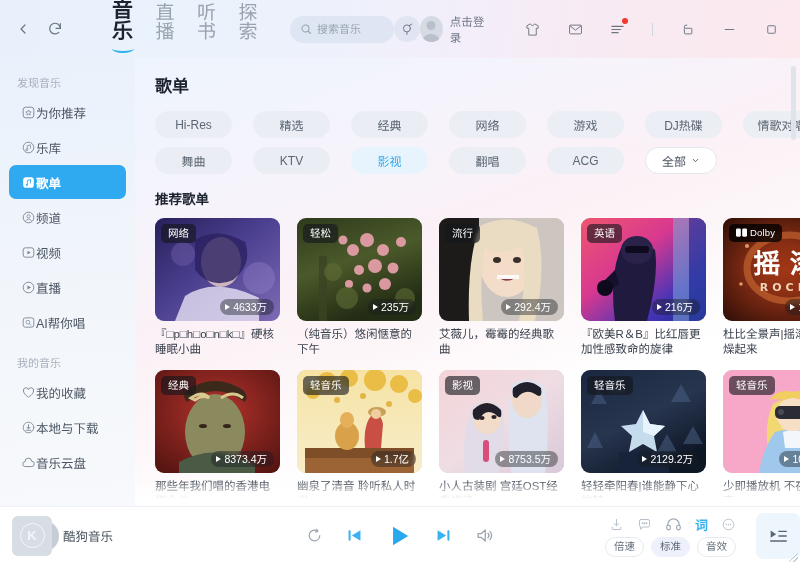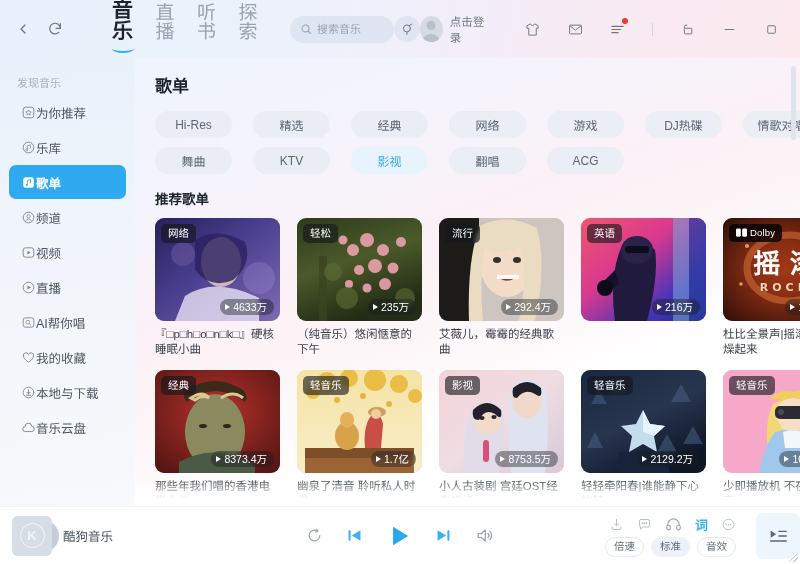--- a/index.html
+++ b/index.html
@@ -440,20 +440,21 @@
         <span class="si">
           <svg width="15" height="15" viewBox="0 0 24 24" fill="none" stroke="currentColor" stroke-width="1.4">
               <rect x="3.5" y="4.5" width="17" height="15" rx="3.5"></rect>
               <circle cx="11" cy="11.5" r="3" stroke-width="1.2"></circle>
               <line x1="13.3" y1="13.8" x2="16.2" y2="16.6" stroke-width="1.2" stroke-linecap="round"></line>
             </svg>
         </span>
         <span>AI帮你唱</span>
       </div>
 
+      <div class="side-group" style="padding-top:14px">我的音乐</div>
 
       <div class="side-item">
         <span class="si">
           <svg width="15" height="15" viewBox="0 0 24 24" fill="none" stroke="currentColor" stroke-width="1.5" stroke-linejoin="round">
               <path d="M12 19.5S4 14.6 4 9.6A4.1 4.1 0 0 1 12 7.5a4.1 4.1 0 0 1 8 2.1c0 5-8 9.9-8 9.9z"></path>
             </svg>
         </span>
         <span>我的收藏</span>
       </div>
 
@@ -516,20 +517,28 @@
           </div>
         <div class="tag selected">
             <span>影视</span>
           </div>
         <div class="tag">
             <span>翻唱</span>
           </div>
         <div class="tag">
             <span>ACG</span>
           </div>
+        <div class="tag outlined">
+          <span>全部</span>
+          <span>
+            <svg width="9" height="9" viewBox="0 0 24 24" fill="none" stroke="currentColor" stroke-width="2.4" stroke-linecap="round" stroke-linejoin="round">
+                <polyline points="6 9 12 15 18 9"></polyline>
+              </svg>
+          </span>
+        </div>
       </div>
 
       <div class="sec-title">推荐歌单</div>
 
       <div class="grid">
 
         <div class="card">
           <div class="cover">
             <svg class="art" viewBox="0 0 125 103" preserveAspectRatio="none">
               <defs>
@@ -635,20 +644,21 @@
               <rect x="44" y="28" width="24" height="7" rx="3" fill="#0e0b1e"></rect>
               <path d="M34 52 L20 66 Q16 74 26 74 L38 66Z" fill="#15102b"></path>
               <circle cx="24" cy="70" r="8" fill="#0d0a1c"></circle>
             </svg>
             <div class="cat">英语</div>
             <div class="plays">
               <span class="ptri"></span>
               <span>216万</span>
             </div>
           </div>
+          <div class="ctitle">『欧美R＆B』比红唇更加性感致命的旋律</div>
         </div>
 
         <div class="card">
           <div class="cover">
             <svg class="art" viewBox="0 0 125 103" preserveAspectRatio="none">
               <defs>
                 <radialGradient id="g5" cx="0.5" cy="0.5" r="0.72">
                   <stop offset="0" stop-color="#b5411c"></stop>
                     <stop offset=".55" stop-color="#6d2410"></stop>
                     <stop offset="1" stop-color="#2a0d06"></stop>

